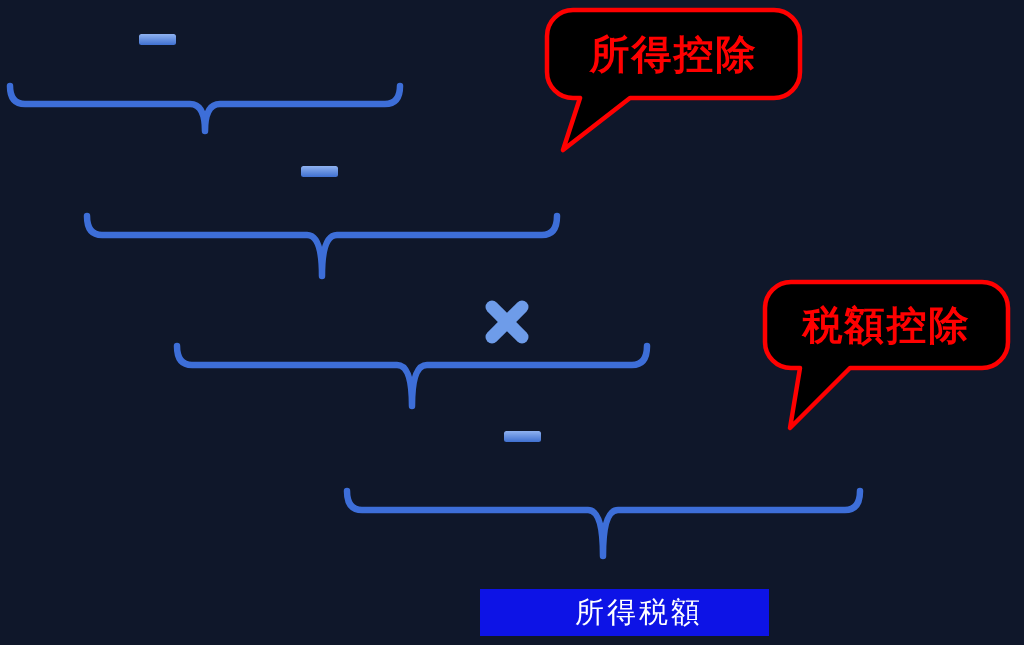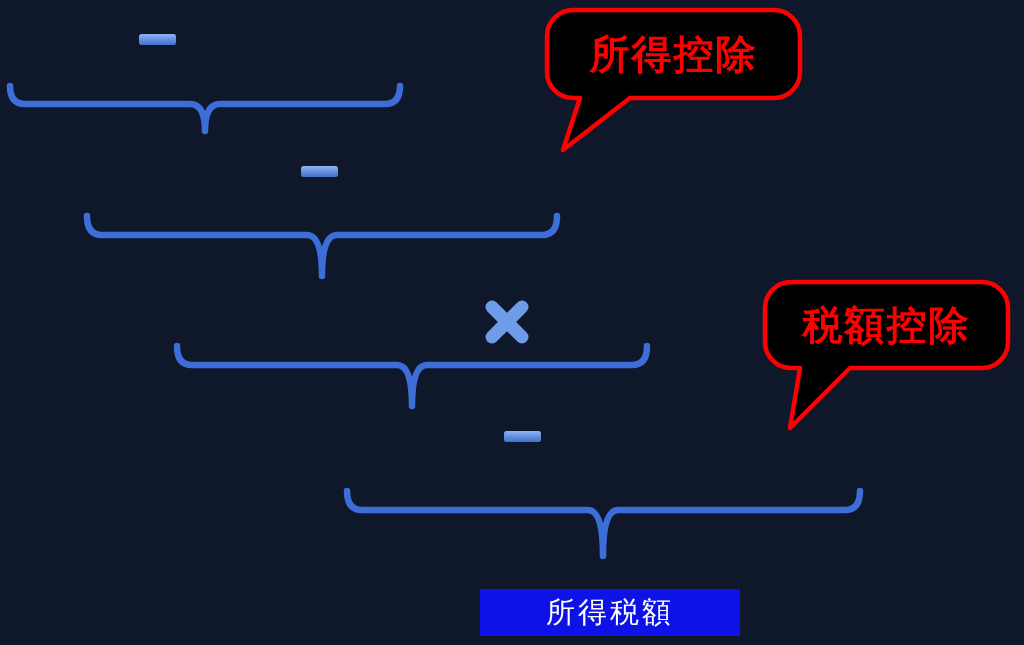--- a/index.html
+++ b/index.html
@@ -35,20 +35,21 @@
   .result-box {
     position: absolute;
     left: 480px;
     top: 589px;
     width: 260px;
     height: 47px;
     background: #0d13e6;
     display: flex;
     align-items: center;
     justify-content: center;
+    padding-left: 29px;
   }
   .result-box span {
     color: #ffffff;
     font-size: 29px;
     letter-spacing: 3px;
     white-space: nowrap;
   }
 </style>
 </head>
 <body>

